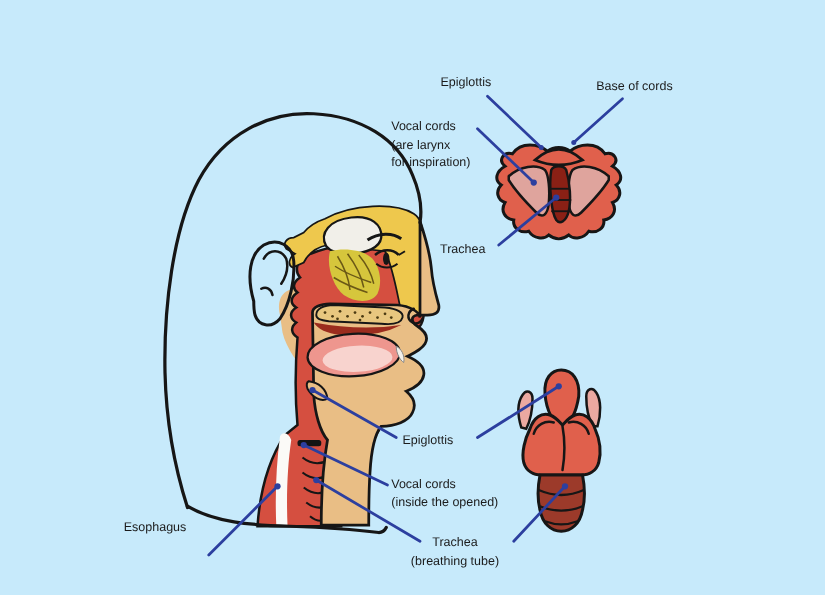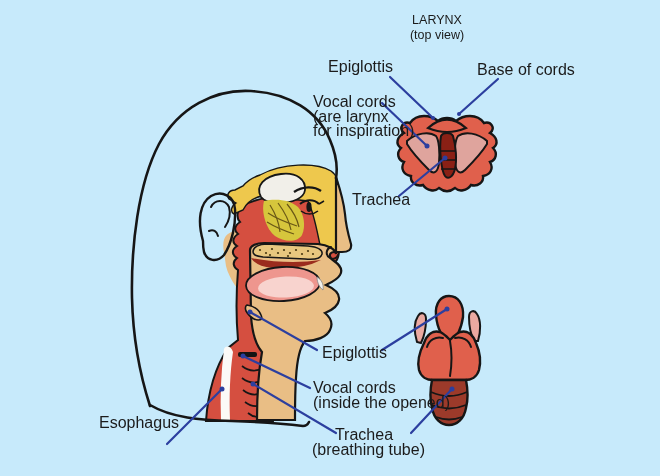--- a/index.html
+++ b/index.html
@@ -3,21 +3,21 @@
 <meta charset="utf-8">
 <style>
   html,body { margin:0; padding:0; }
   .canvas {
     position:relative; width:660px; height:476px;
     background:#c7eafb; overflow:hidden;
     font-family:"Liberation Sans","DejaVu Sans",sans-serif;
   }
   .canvas svg { position:absolute; left:0; top:0; }
   .lbl {
-    position:absolute; font-size:16px; line-height:14.5px;
+    position:absolute; font-size:10px; line-height:14.5px;
     color:#1b1b1b; white-space:nowrap; z-index:5;
   }
   .lbl div { white-space:nowrap; }
   .ctr { text-align:center; }
   .rgt { text-align:right; }
   .title { font-size:12.5px; }
 </style>
 </head>
 <body>
 
@@ -194,24 +194,20 @@
         <circle cx="445" cy="158" r="2.5"></circle>
       <circle cx="250" cy="312" r="2.5"></circle>
         <circle cx="447" cy="309" r="2.5"></circle>
       <circle cx="243" cy="356" r="2.5"></circle>
         <circle cx="253" cy="384" r="2.5"></circle>
       <circle cx="452" cy="389" r="2.5"></circle>
         <circle cx="222" cy="389" r="2.5"></circle>
     </g>
   </svg>
 
-  <div class="lbl ctr title" style="left:377px; top:13px; width:120px;">
-    <div>LARYNX</div>
-    <div>(top view)</div>
-  </div>
 
   <div class="lbl rgt" style="left:293px; top:60px; width:100px;">Epiglottis</div>
 
   <div class="lbl" style="left:477px; top:63px;">Base of cords</div>
 
   <div class="lbl" style="left:313px; top:95px;">
     <div>Vocal cords</div>
     <div>(are larynx</div>
     <div>for inspiration)</div>
   </div>

